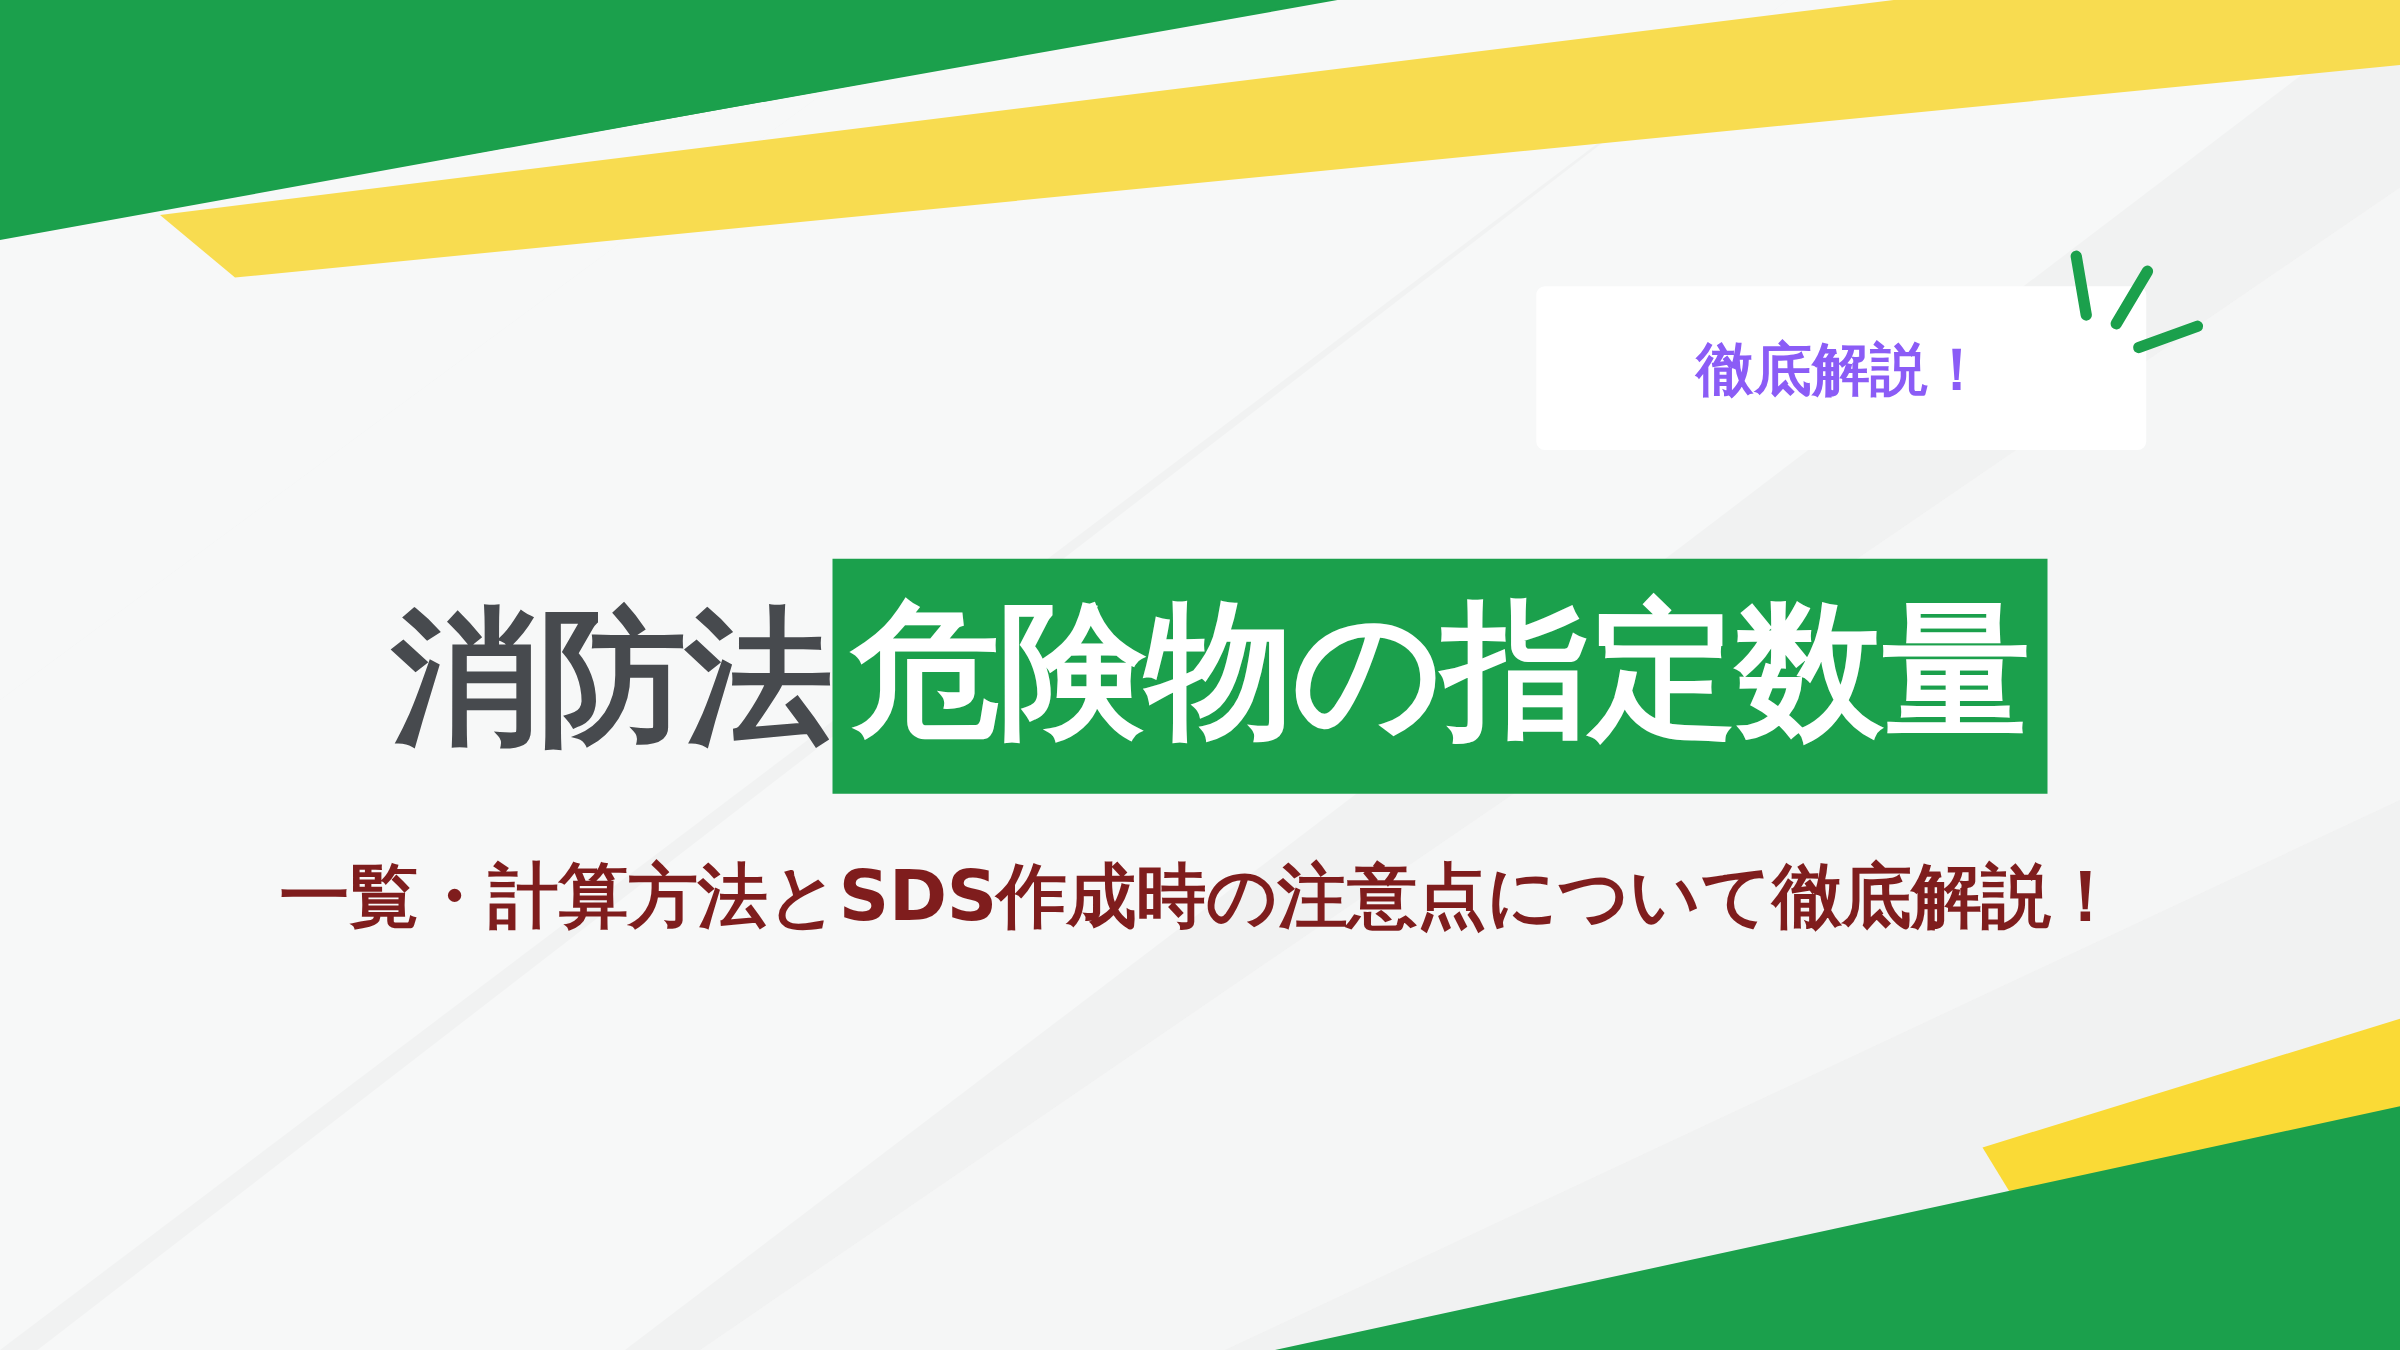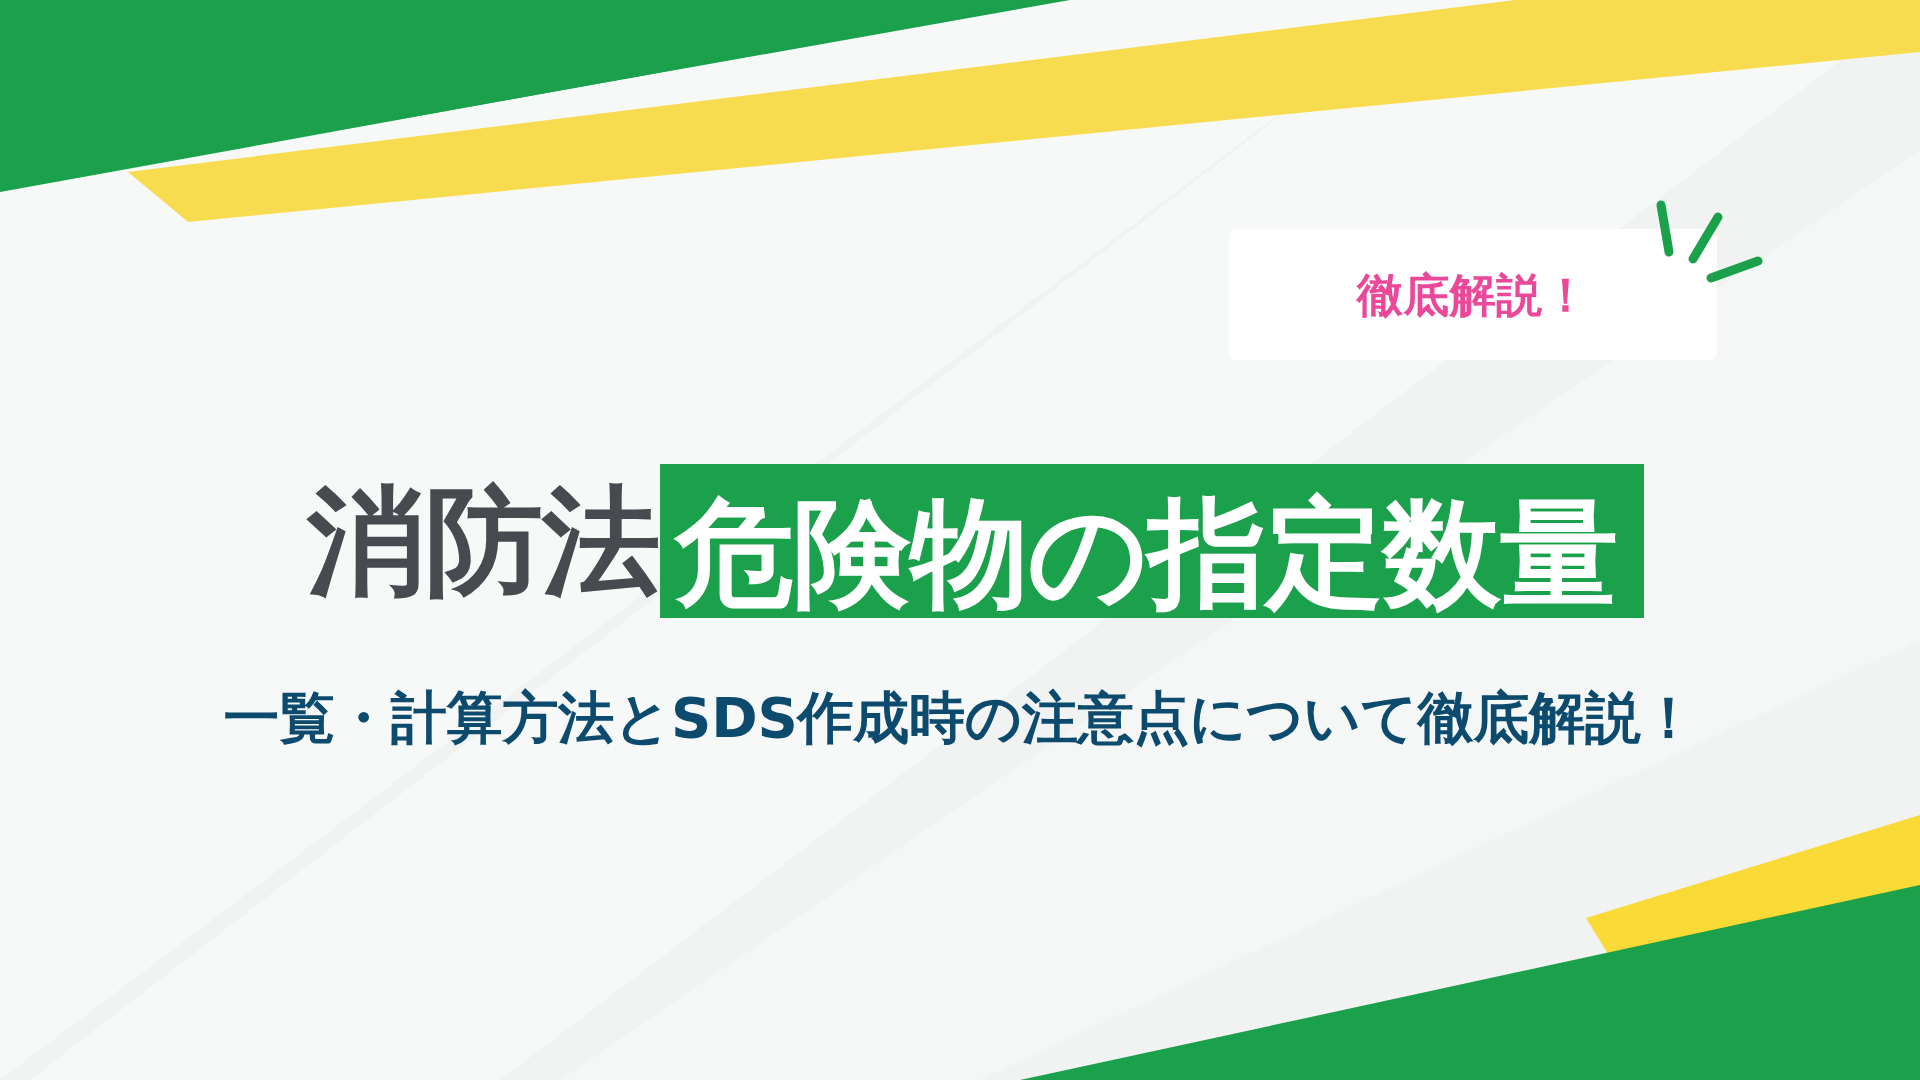--- a/index.html
+++ b/index.html
@@ -47,21 +47,21 @@
     height: 131px;
     background: #ffffff;
     border-radius: 7px;
     display: flex;
     align-items: center;
     justify-content: center;
   }
   .badge-text {
     font-size: 46px;
     font-weight: 700;
-    color: #ec4899;
+    color: #8b5cf6;
     letter-spacing: 0.01em;
     line-height: 1;
     white-space: nowrap;
     font-family: "DejaVu Sans", "Liberation Sans", sans-serif;
   }
 
   #sparkle-layer {
     position: absolute;
     left: 1640px;
     top: 175px;
@@ -89,38 +89,38 @@
     letter-spacing: -0.005em;
     font-family: "DejaVu Sans", "Liberation Sans", sans-serif;
     margin-left: 31px;
   }
   .title-highlight {
     font-size: 118px;
     font-weight: 700;
     color: #ffffff;
     background: #1ba04c;
     line-height: 178px;
-    height: 154px;
-    padding: 0 26px 0 16px;
+    height: 188px;
+    padding: 0 14px 0 16px;
     white-space: nowrap;
     letter-spacing: -0.005em;
     box-sizing: border-box;
     font-family: "DejaVu Sans", "Liberation Sans", sans-serif;
   }
 
   
   .subtitle {
     position: absolute;
     left: 0;
     top: 676px;
     width: 1920px;
     text-align: center;
     font-size: 56px;
     font-weight: 700;
-    color: #0c4a6e;
+    color: #7f1d1d;
     line-height: 84px;
     white-space: nowrap;
     letter-spacing: -0.004em;
     font-family: "DejaVu Sans", "Liberation Sans", sans-serif;
   }
 </style>
 </head>
 <body>
 
 <div id="stage">

